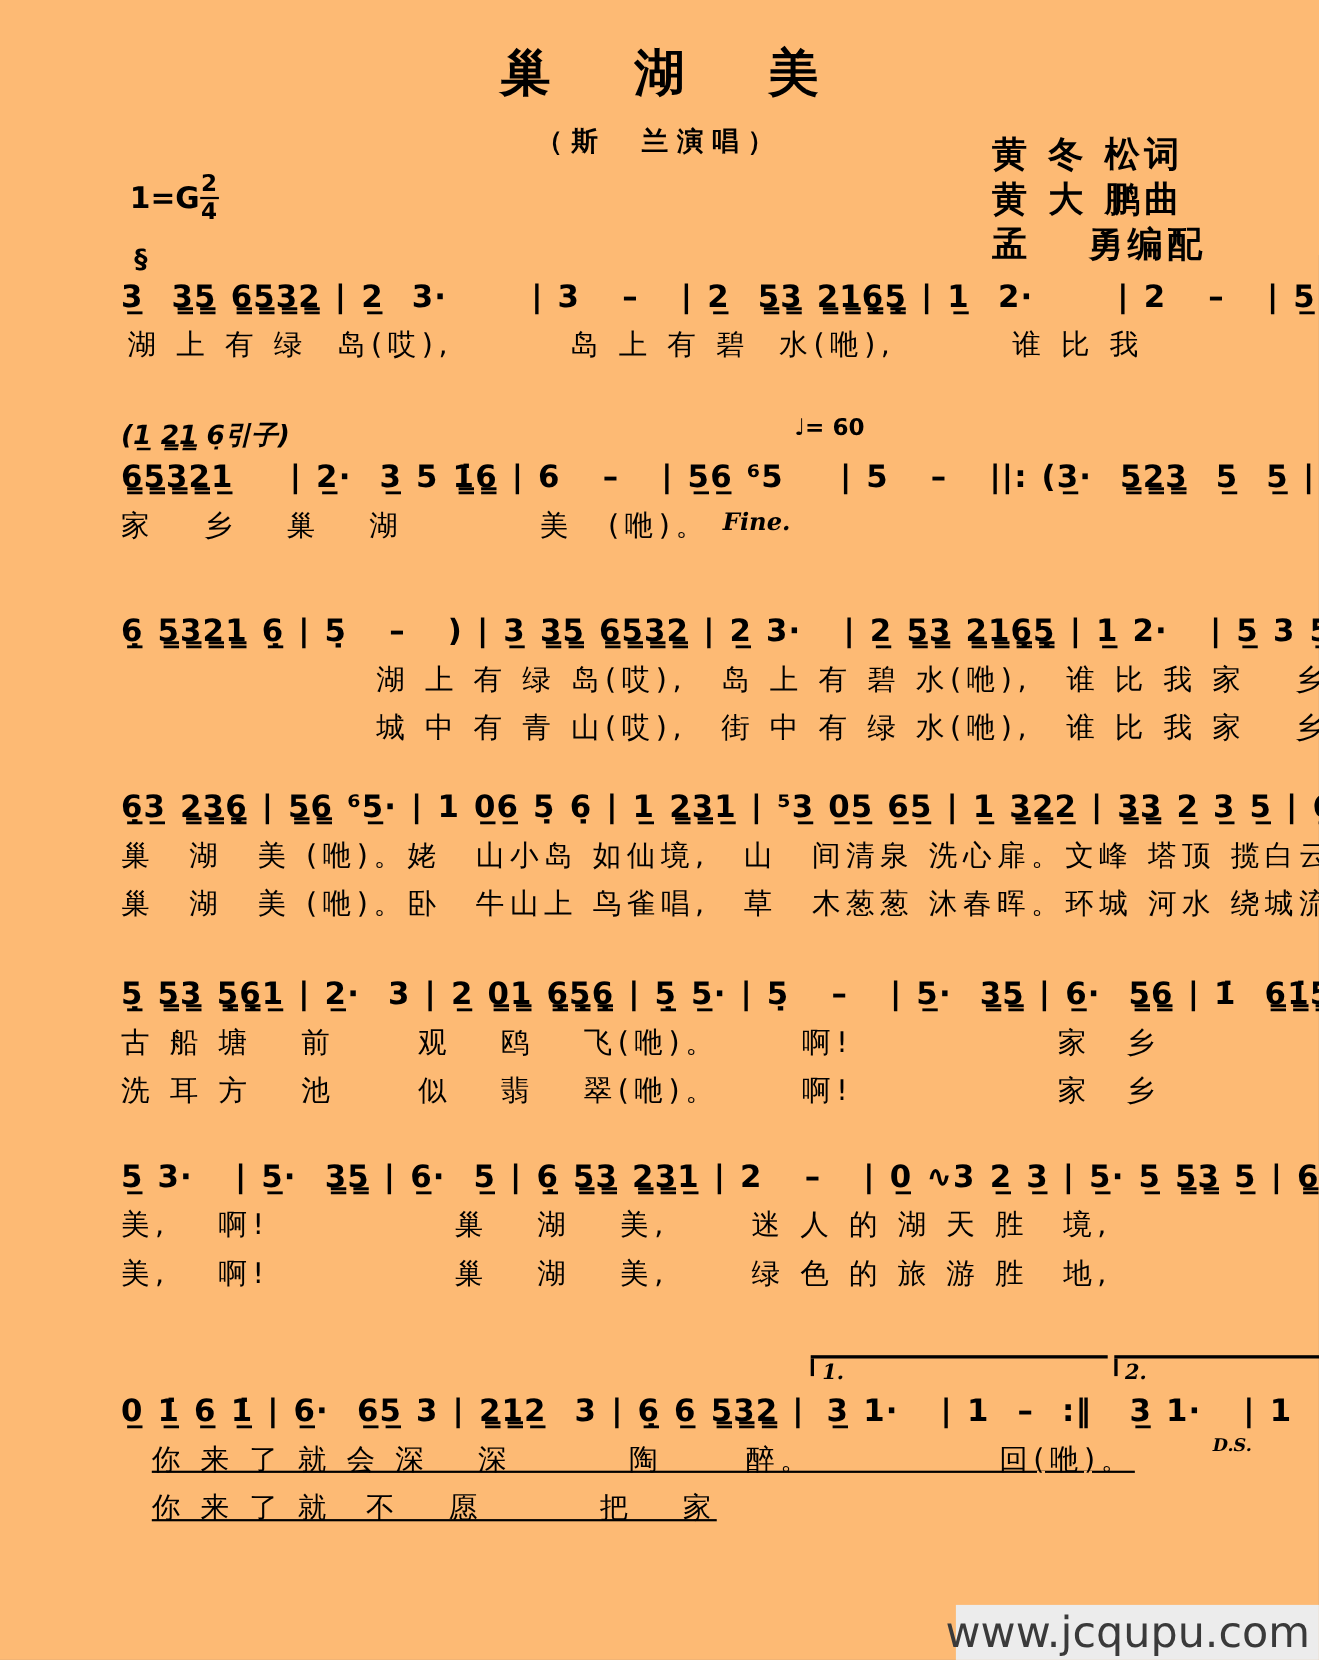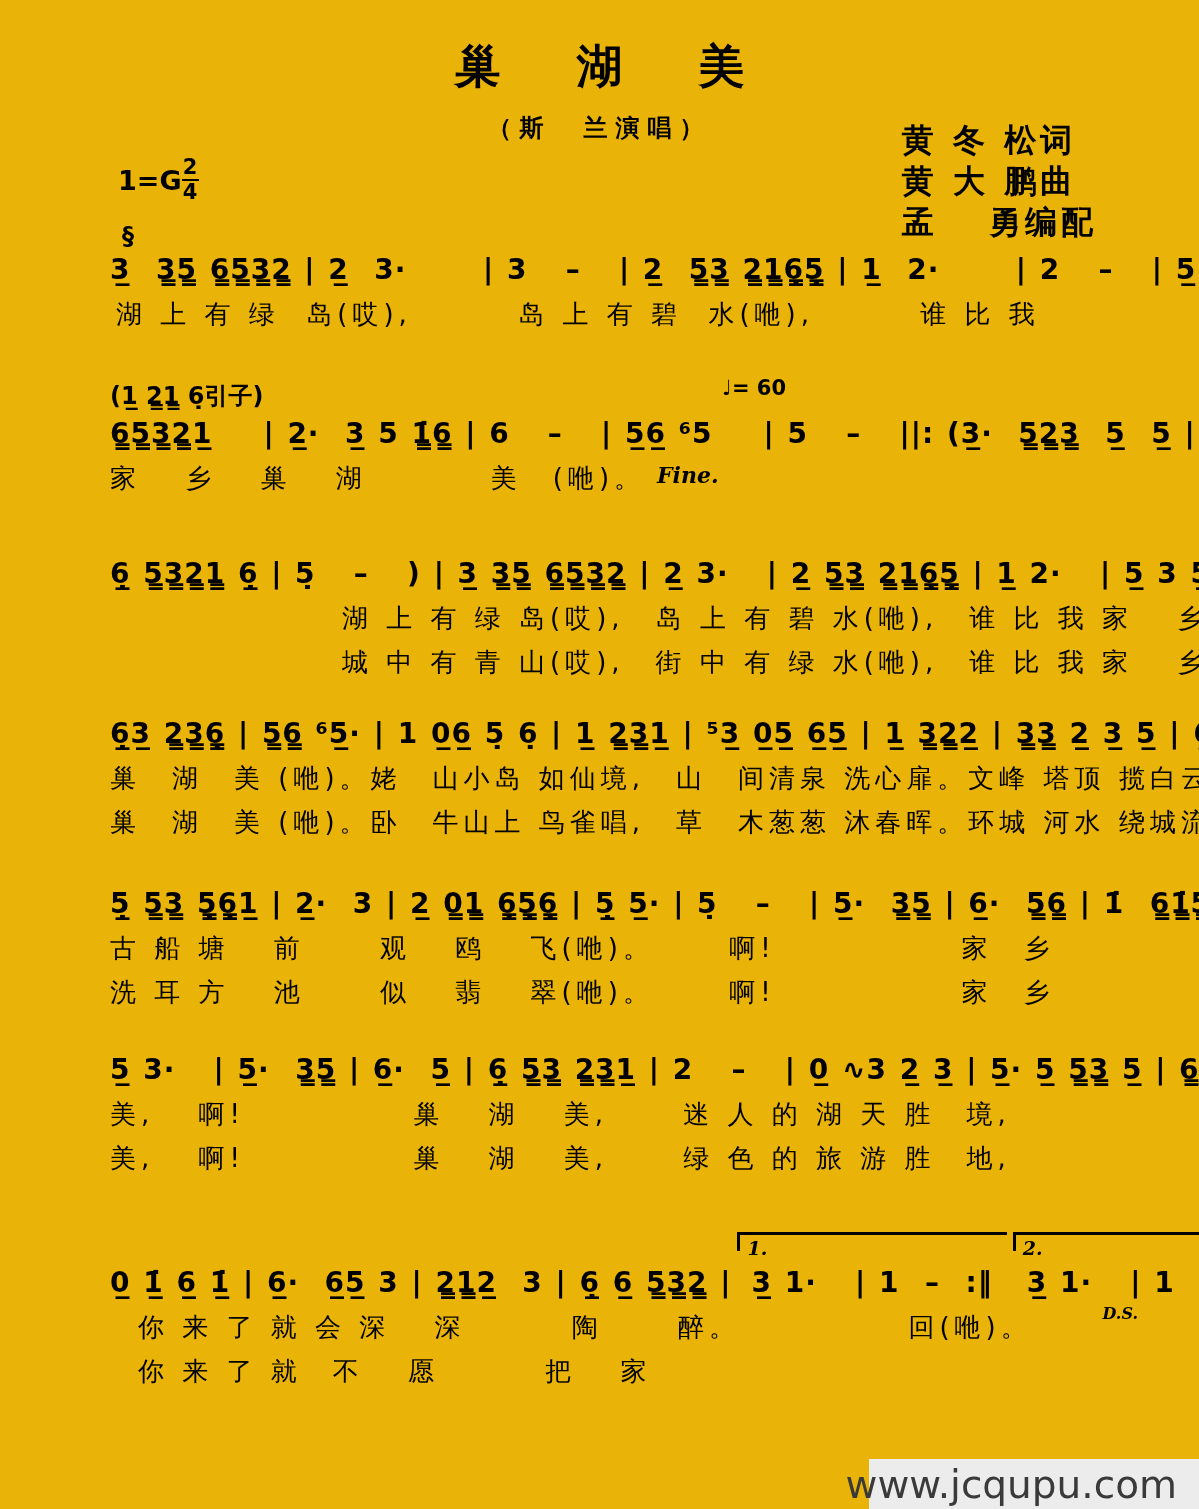--- a/index.html
+++ b/index.html
@@ -1,20 +1,20 @@
 <!DOCTYPE html>
 <html><head>
 <meta charset="utf-8">
 <style>
   html,body{margin:0;padding:0;background:#888;}
   .page{
     position:relative;
     width:1199px;height:1509px;
     margin:0 auto;
-    background:#eab308;
+    background:#fdba74;
     font-family:"DejaVu Sans","Liberation Sans",sans-serif;
     color:#000;
     overflow:hidden;
   }
   
   .title{
     position:absolute;top:36px;left:0;right:0;
     text-align:center;
     font-size:46px;font-weight:bold;
     letter-spacing:30px;padding-left:30px;
@@ -48,30 +48,30 @@
   
   .system{position:absolute;left:110px;right:55px;}
   .sys1{top:252px;} .sys2{top:380px;} .sys3{top:556px;} .sys4{top:716px;}
   .sys5{top:886px;} .sys6{top:1052px;} .sys7{top:1232px;}
   .notation{
     font-size:28px;font-weight:bold;
     white-space:pre;letter-spacing:1px;word-spacing:2px;
     line-height:1.3;
   }
   .prelabel{
-    font-size:24px;font-weight:bold;white-space:pre;margin-bottom:4px;
+    font-size:24px;font-weight:bold;white-space:pre;margin-bottom:4px;font-style:italic;
   }
   .lyric{
     font-size:26px;white-space:pre;letter-spacing:5px;
     margin-top:8px;line-height:1.45;
   }
   .lyric + .lyric{margin-top:6px;}
   .sys1 .lyric{padding-left:6px;}
   .sys3 .lyric{padding-left:232px;}
-  .sys7 .lyric{padding-left:28px;}
+  .sys7 .lyric{padding-left:28px;text-decoration:underline;}
   .segno{
     position:absolute;top:-30px;left:12px;
     font-size:24px;font-weight:bold;
   }
   .tempo-mark{
     position:absolute;top:-4px;left:612px;
     font-size:21px;font-weight:bold;
   }
   .fine-label{
     position:absolute;top:82px;left:547px;
@@ -99,21 +99,21 @@
   }
   
   .watermark-band{
     position:absolute;right:0;bottom:0;
     width:330px;height:50px;
     background:#ececec;
     display:flex;align-items:center;justify-content:flex-end;
   }
   .watermark-text{
     font-size:39px;color:#3a3a3a;
-    letter-spacing:0px;padding-right:22px;
+    letter-spacing:0px;padding-right:8px;
     font-family:"DejaVu Sans","Liberation Sans",sans-serif;
   }
 </style>
 </head>
 <body>
 
 <div class="page">
 
   <h1 class="title">巢 湖 美</h1>
   <div class="subtitle">（斯　兰演唱）</div>

